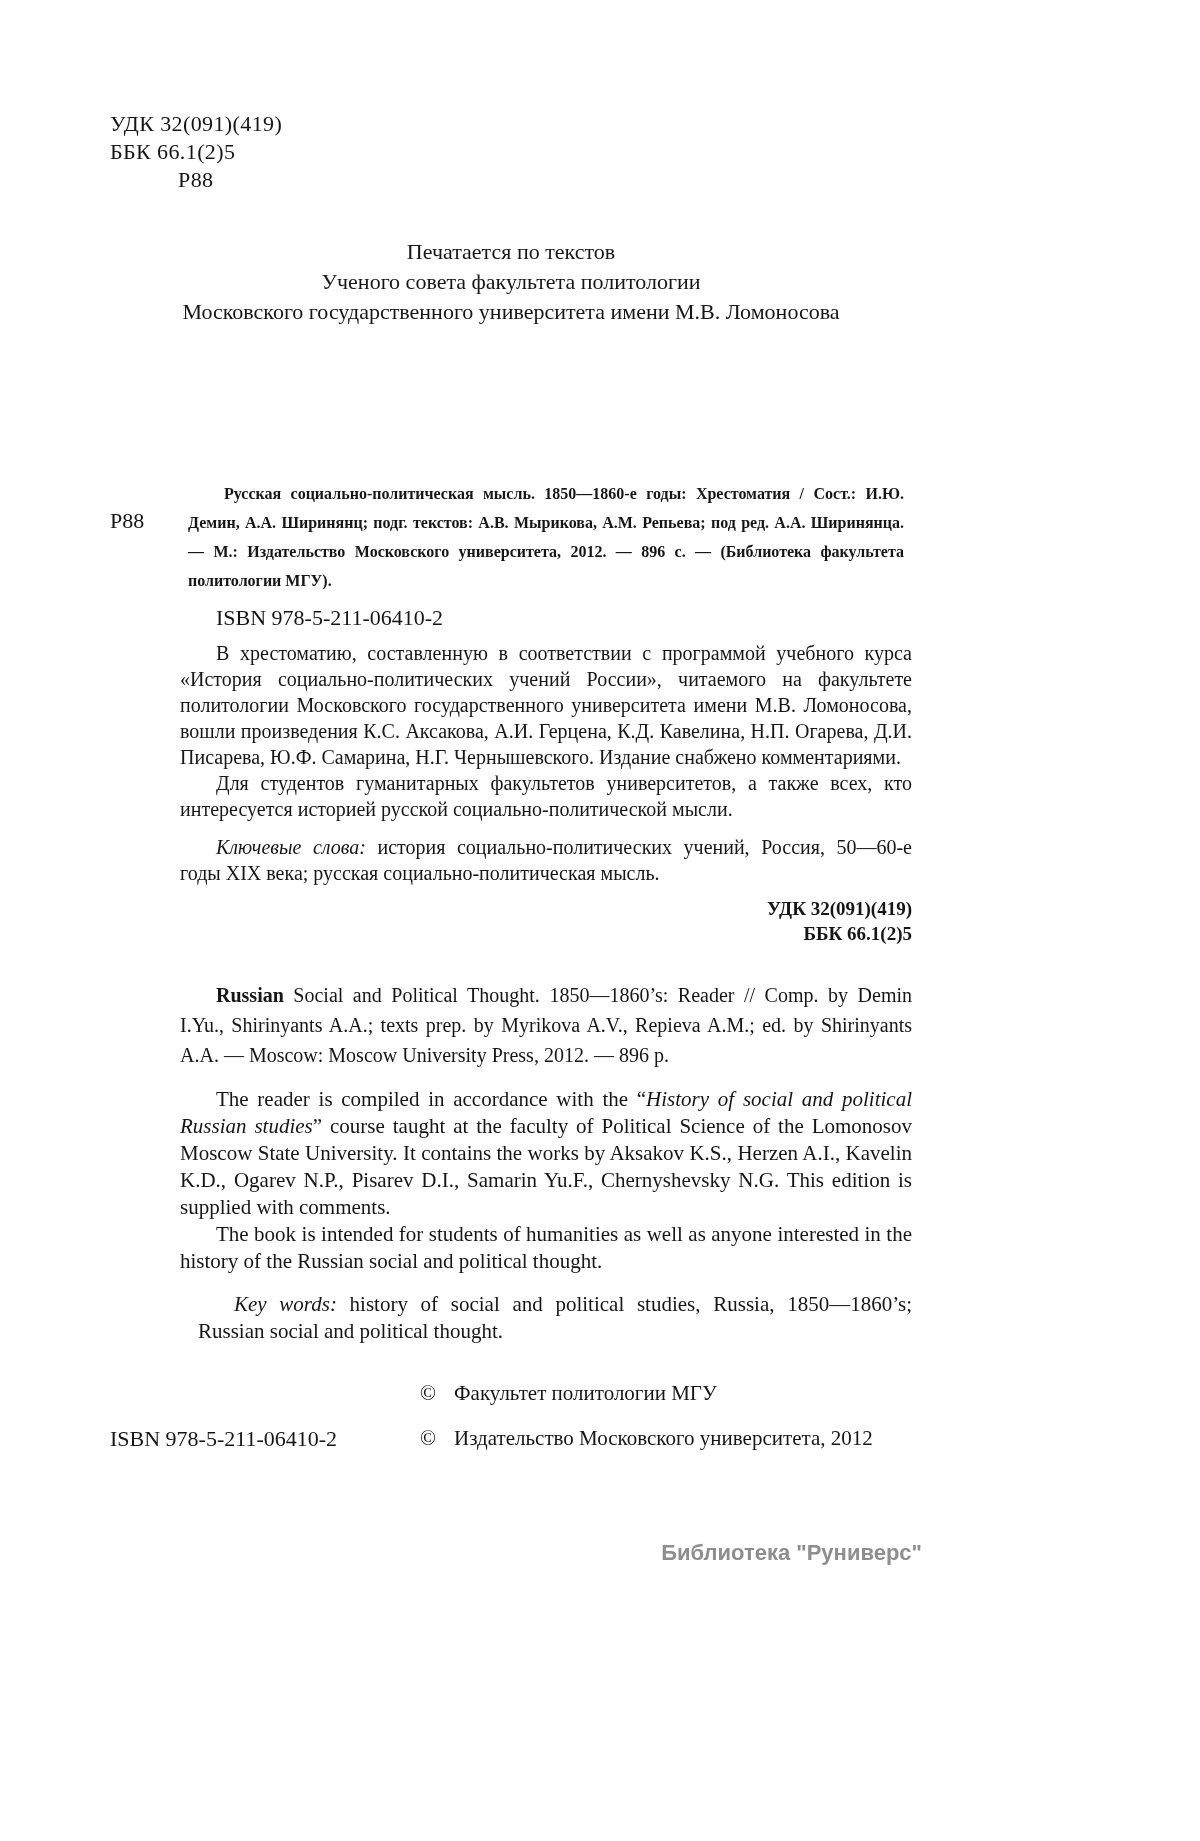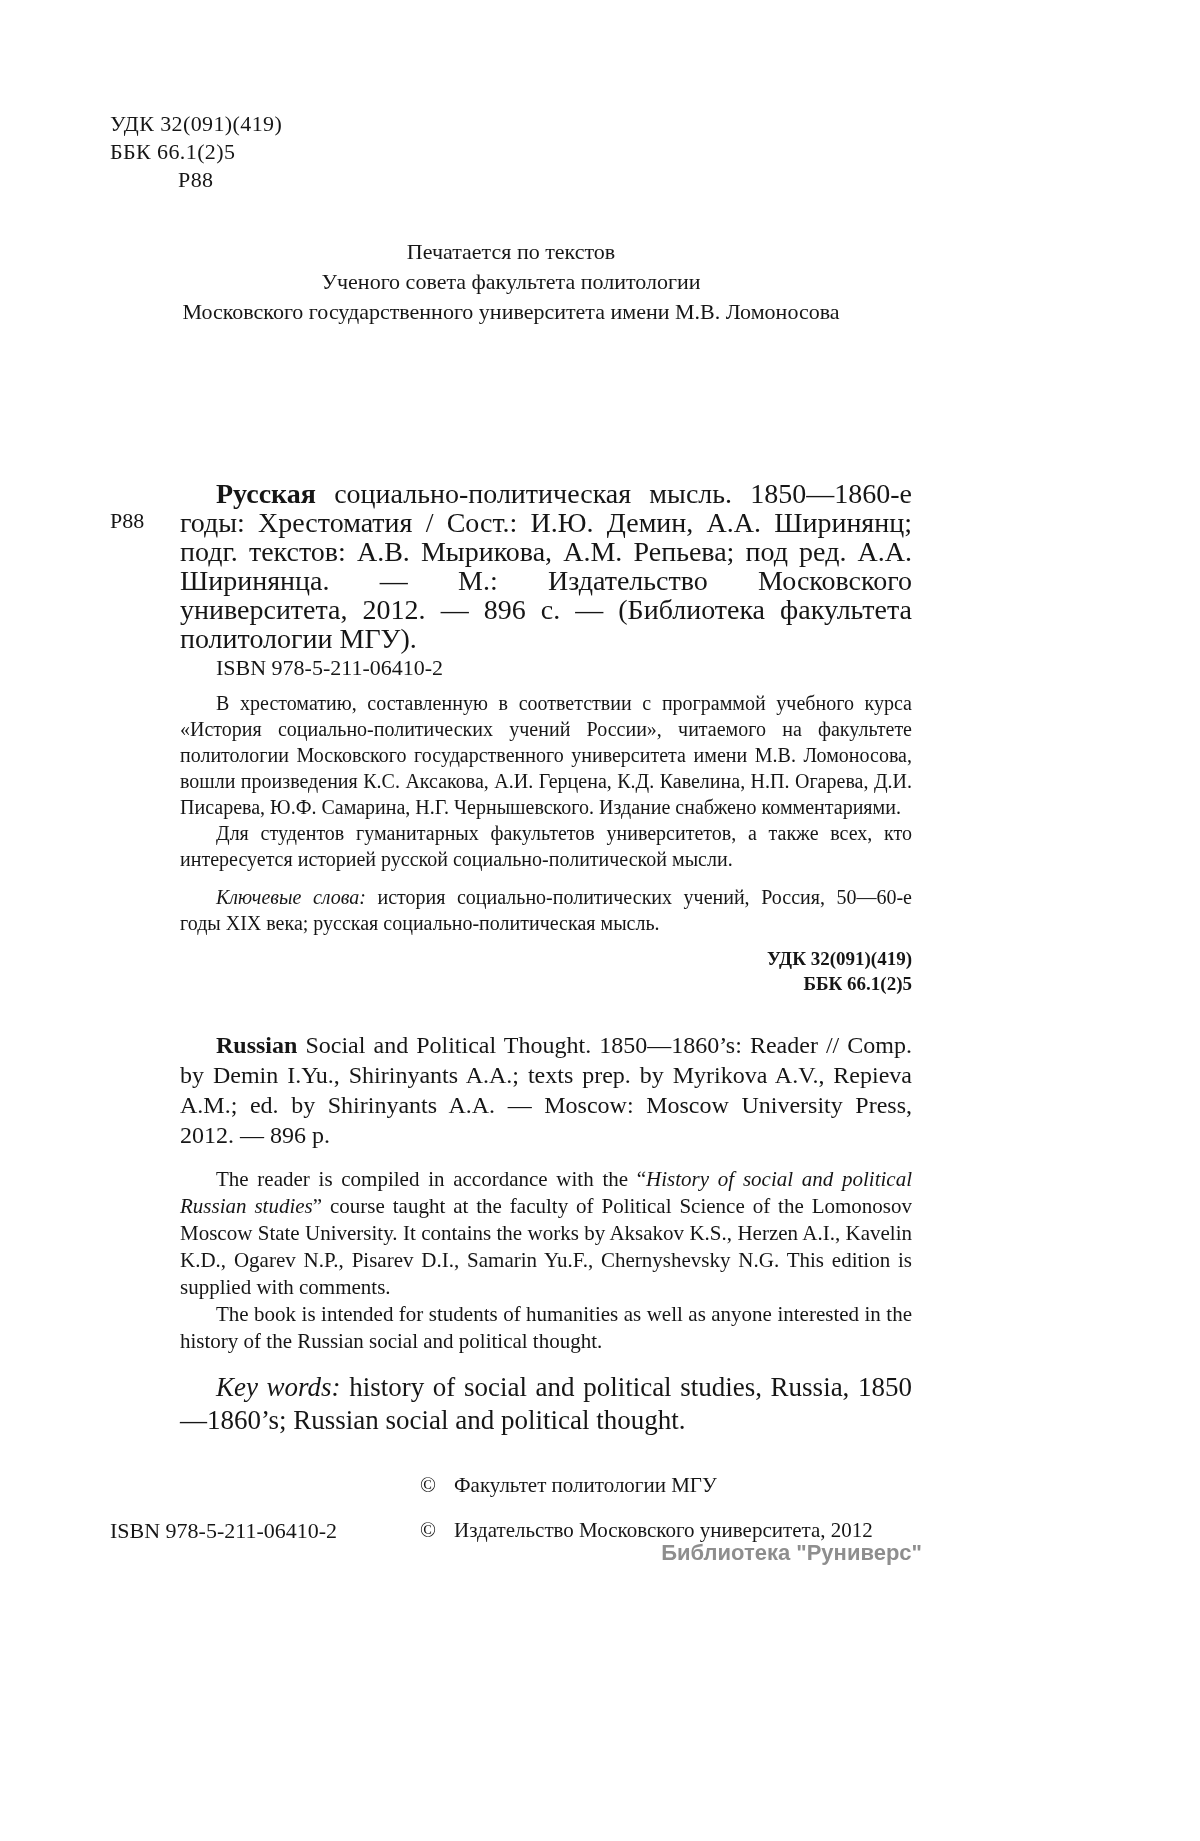--- a/index.html
+++ b/index.html
@@ -9,35 +9,35 @@
   }
   .column{position:absolute;left:110px;top:110px;width:802px;}
 
   .codes{font-size:22px;line-height:28px;letter-spacing:.4px;}
   .codes-p88{padding-left:68px;}
 
   .imprimatur{margin-top:43px;text-align:center;font-size:22px;line-height:30px;}
 
   .entry-wrap{position:relative;margin-top:152px;margin-left:70px;}
   .margin-code{position:absolute;left:-70px;top:29px;font-size:22px;}
-  .entry{margin:0;font-size:28px;line-height:29px;text-align:justify;text-indent:36px;}
+  .entry{margin:8px;font-size:16px;line-height:29px;text-align:justify;text-indent:36px;font-weight:bold;}
   .entry-isbn{font-size:22px;line-height:29px;padding-left:36px;}
 
   .abstract{margin-left:70px;margin-top:8px;font-size:20px;line-height:26px;}
   .abstract p{margin:0;text-align:justify;text-indent:36px;}
 
   .keywords{margin:12px 0 0 70px;font-size:20px;line-height:26px;text-align:justify;text-indent:36px;}
 
   .right-codes{margin-top:10px;text-align:right;font-size:19px;line-height:25px;font-weight:bold;}
 
-  .en-entry{margin:34px 0 12px 70px;font-size:24px;line-height:30px;text-align:justify;text-indent:36px;}
+  .en-entry{margin:34px 0 12px 70px;font-size:20px;line-height:30px;text-align:justify;text-indent:36px;}
 
   .en-abstract{margin-top:16px;font-size:21px;line-height:27px;}
 
-  .en-keywords{margin:16px 0 0 70px;font-size:27px;line-height:33px;}
+  .en-keywords{margin:16px 0 0 88px;font-size:21px;line-height:27px;}
 
   .copyright-row{display:flex;align-items:flex-end;margin-top:34px;font-size:21px;line-height:29px;}
   .isbn-cell{flex:0 0 310px;font-size:22px;}
   .c-col{flex:1;}
   .c-sym{display:inline-block;width:34px;}
   .c-indent{padding-left:34px;}
   .c-gap{margin-top:16px;}
 
   .watermark{
     position:absolute;top:1540px;right:278px;

